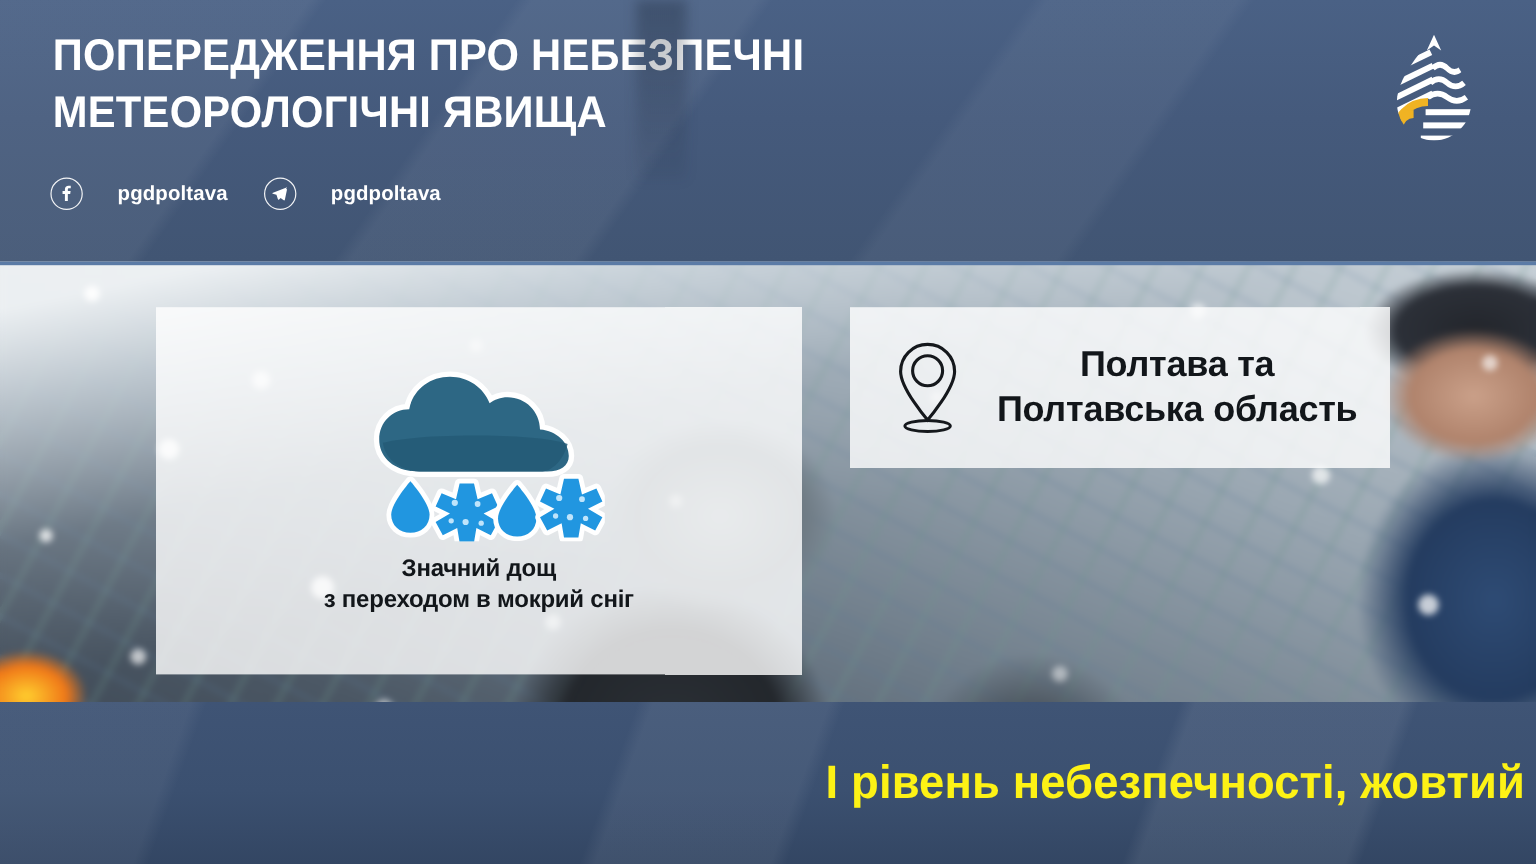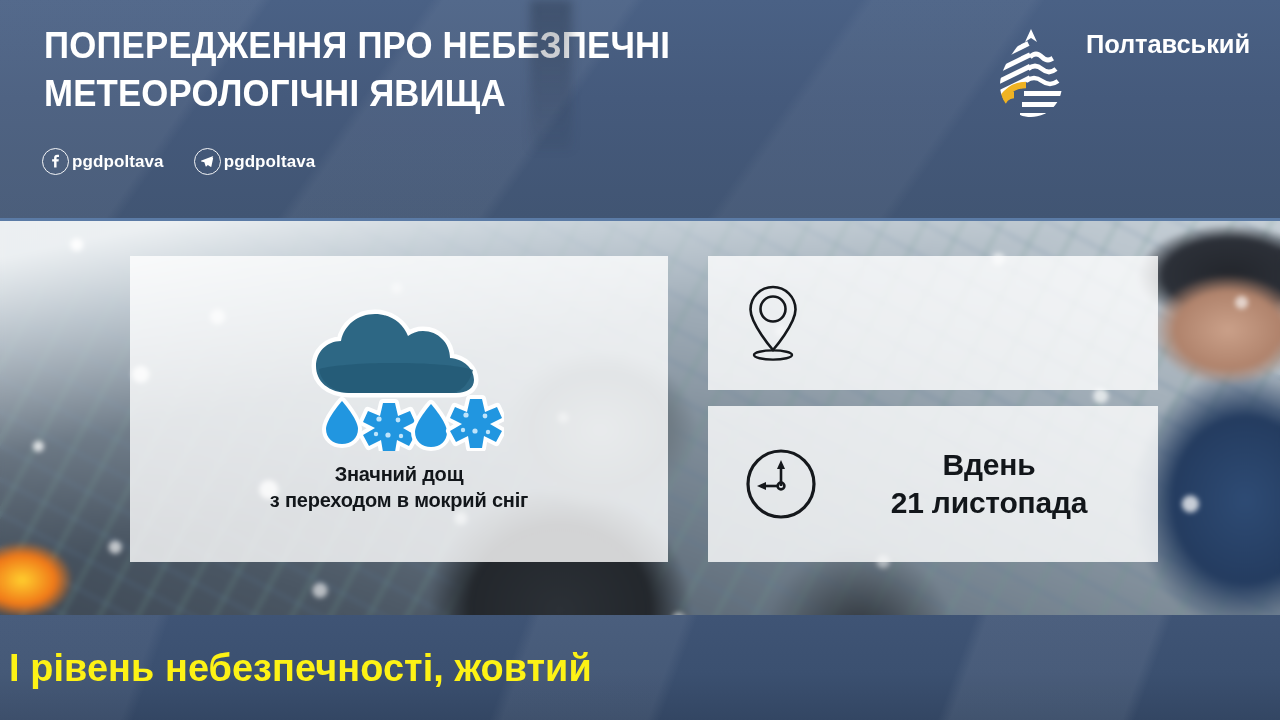--- a/index.html
+++ b/index.html
@@ -99,21 +99,21 @@
     text-transform: uppercase;
     transform: scaleX(.94);
     transform-origin: left top;
     white-space: pre-line;
   }
 
   .socials {
     position: absolute; left: 42px; top: 148px;
     display: flex; align-items: center; gap: 16px;
   }
-  .social { display: flex; align-items: center; gap: 3px; justify-content: center; }
+  .social { display: flex; align-items: center; gap: 29px; justify-content: center; }
   .social + .social { margin-left: 14px; }
   .soc-ring {
     width: 27px; height: 27px; border-radius: 50%;
     border: 1.6px solid rgba(255,255,255,.93);
     display: flex; align-items: center; justify-content: center;
     color: #fff;
   }
   .soc-handle {
     color: #fff; font-size: 17px; font-weight: 600; letter-spacing: .1px;
   }
@@ -168,28 +168,28 @@
   .row-text {
     flex: 1; text-align: center;
     color: #12161a;
     font-size: 30px; font-weight: 600; line-height: 1.28;
     white-space: pre-line; letter-spacing: -.2px;
   }
 
   
   .bottom {
     position: absolute; left: 0; bottom: 0;
-    width: 1280px; height: 105px;
+    width: 1280px; height: 135px;
     background:
       linear-gradient(110deg, rgba(255,255,255,.05) 0 12%, rgba(255,255,255,0) 13% 40%,
                               rgba(255,255,255,.06) 41% 52%, rgba(255,255,255,0) 53% 74%,
                               rgba(255,255,255,.07) 75% 88%, rgba(255,255,255,0) 89%),
       linear-gradient(180deg, #3f5475 0%, #3b5070 55%, #334663 100%);
     border-top: 2px solid #4d6party;
-    display: flex; align-items: center; justify-content: flex-start;
+    display: flex; align-items: center; justify-content: flex-end;
   }
   .bottom-text {
     color: #fdf215;
     font-size: 39px;
     font-weight: 700;
     letter-spacing: .1px;
     transform: scaleX(.97);
   }
 
   svg { display: block; }
@@ -265,21 +265,20 @@
             <circle cx="12" cy="84" r="4.2" fill="#f0b323"></circle>
           </g>
 
           <g fill="#ffffff">
             <path d="M39 2 L45 15 L39 11 L33 15 Z"></path>
           </g>
         </svg>
       </span>
 
       <div class="brand-text">
-        <div class="brand-line">Полтавський</div>
       </div>
 
     </div>
   </div>
 
   <div class="card" id="card-phenomenon">
     <div class="phen-inner">
 
       <span>
         <svg width="210" height="150" viewBox="0 0 210 150" aria-hidden="true">
@@ -334,39 +333,23 @@
 
   <div class="card" id="card-area">
     <div class="row-inner">
       <span>
         <svg width="62" height="82" viewBox="0 0 62 82" aria-hidden="true">
           <path d="M31 5 C18.5 5 8.5 15 8.5 27.5 C8.5 42 31 68 31 68 C31 68 53.5 42 53.5 27.5 C53.5 15 43.5 5 31 5 Z" fill="none" stroke="#15181c" stroke-width="2.6"></path>
           <circle cx="31" cy="27" r="12.5" fill="none" stroke="#15181c" stroke-width="2.6"></circle>
           <ellipse cx="31" cy="73" rx="19" ry="4.6" fill="none" stroke="#15181c" stroke-width="2.4"></ellipse>
         </svg>
       </span>
+      <div class="row-text">Полтава та
+Полтавська область</div>
     </div>
   </div>
 
-  <div class="card" id="card-time">
-    <div class="row-inner">
-      <span>
-        <svg width="78" height="78" viewBox="0 0 78 78" aria-hidden="true">
-          <circle cx="39" cy="39" r="33" fill="none" stroke="#15181c" stroke-width="3.2"></circle>
-          <circle cx="39" cy="41" r="3.4" fill="none" stroke="#15181c" stroke-width="2.6"></circle>
-
-          <line x1="39" y1="41" x2="39" y2="19" stroke="#15181c" stroke-width="2.6"></line>
-          <path d="M39 15 L43 24 L35 24 Z" fill="#15181c"></path>
-
-          <line x1="35" y1="41" x2="19" y2="41" stroke="#15181c" stroke-width="2.6"></line>
-          <path d="M15 41 L24 37 L24 45 Z" fill="#15181c"></path>
-        </svg>
-      </span>
-      <div class="row-text">Вдень
-21 листопада</div>
-    </div>
-  </div>
 
   <div class="bottom">
     <div class="bottom-text">І рівень небезпечності, жовтий</div>
   </div>
 
 </div>
 
 </body></html>

